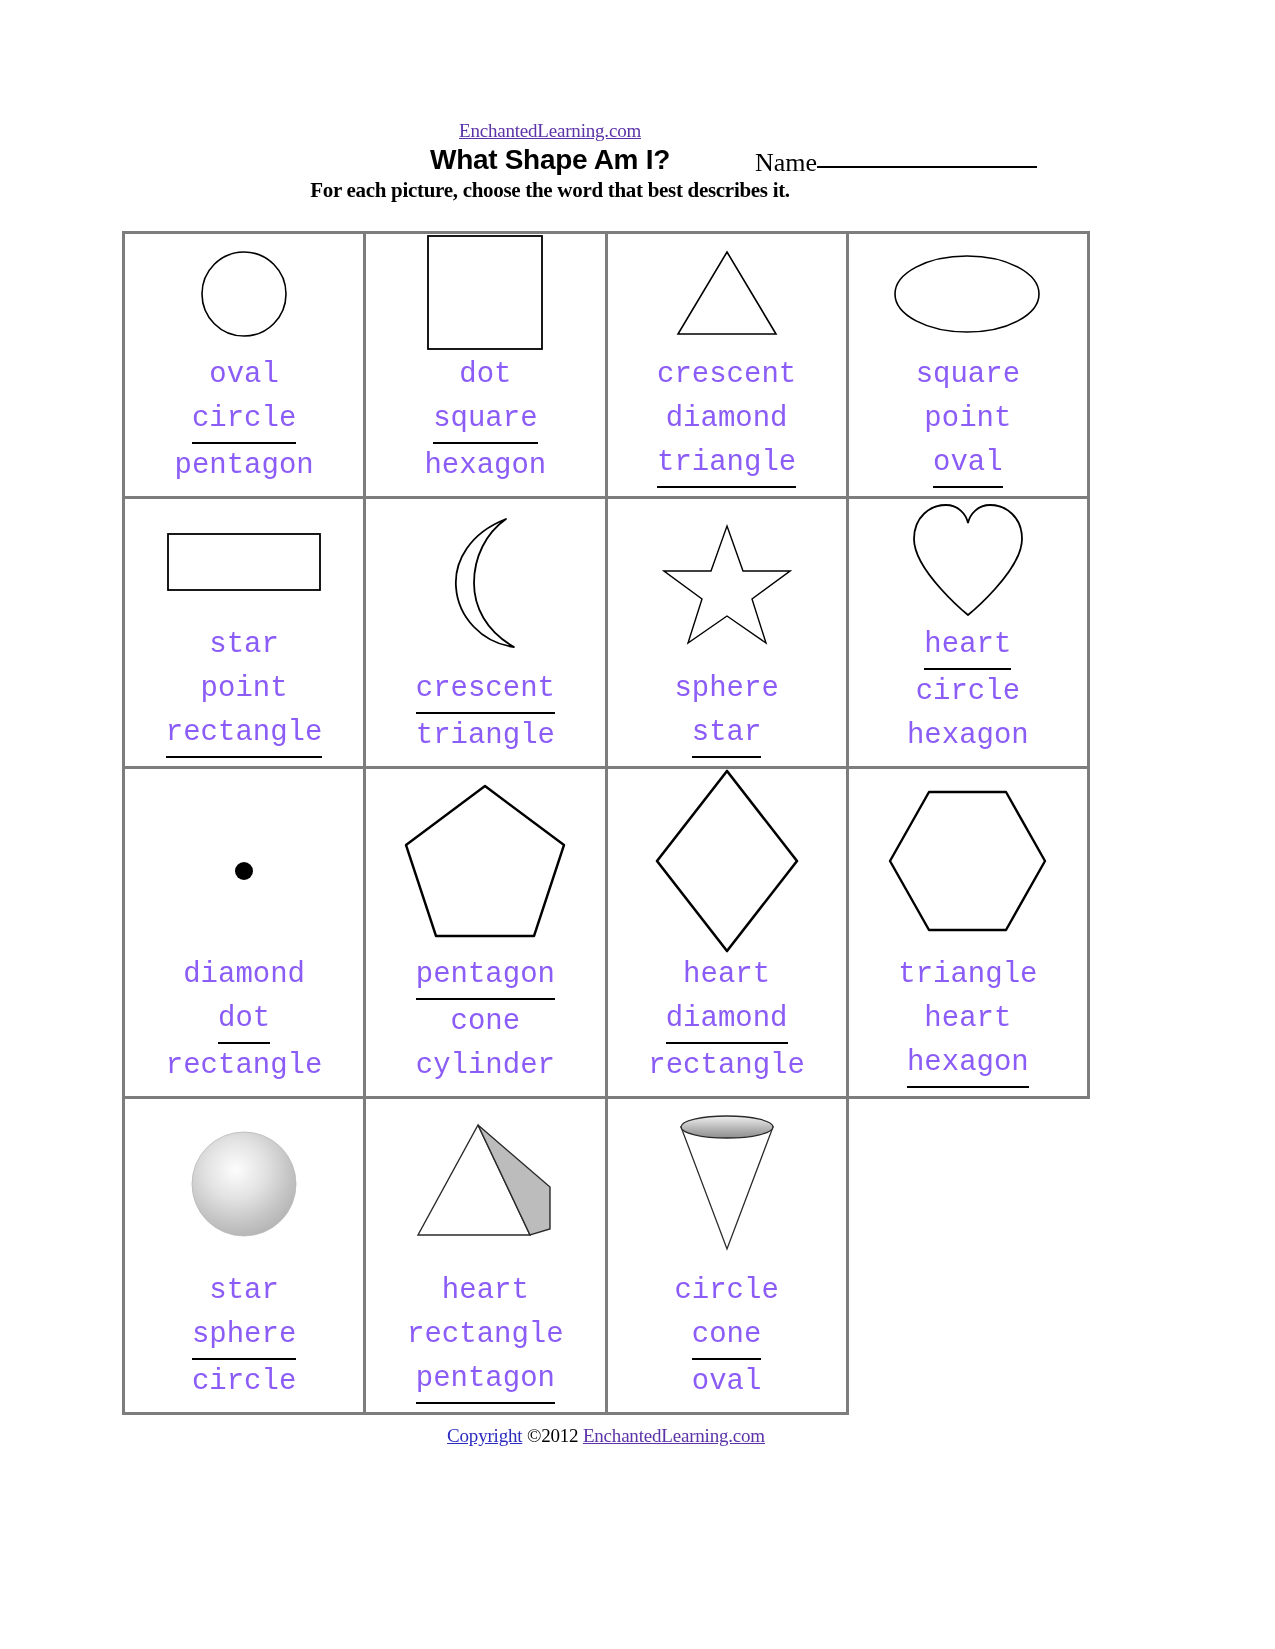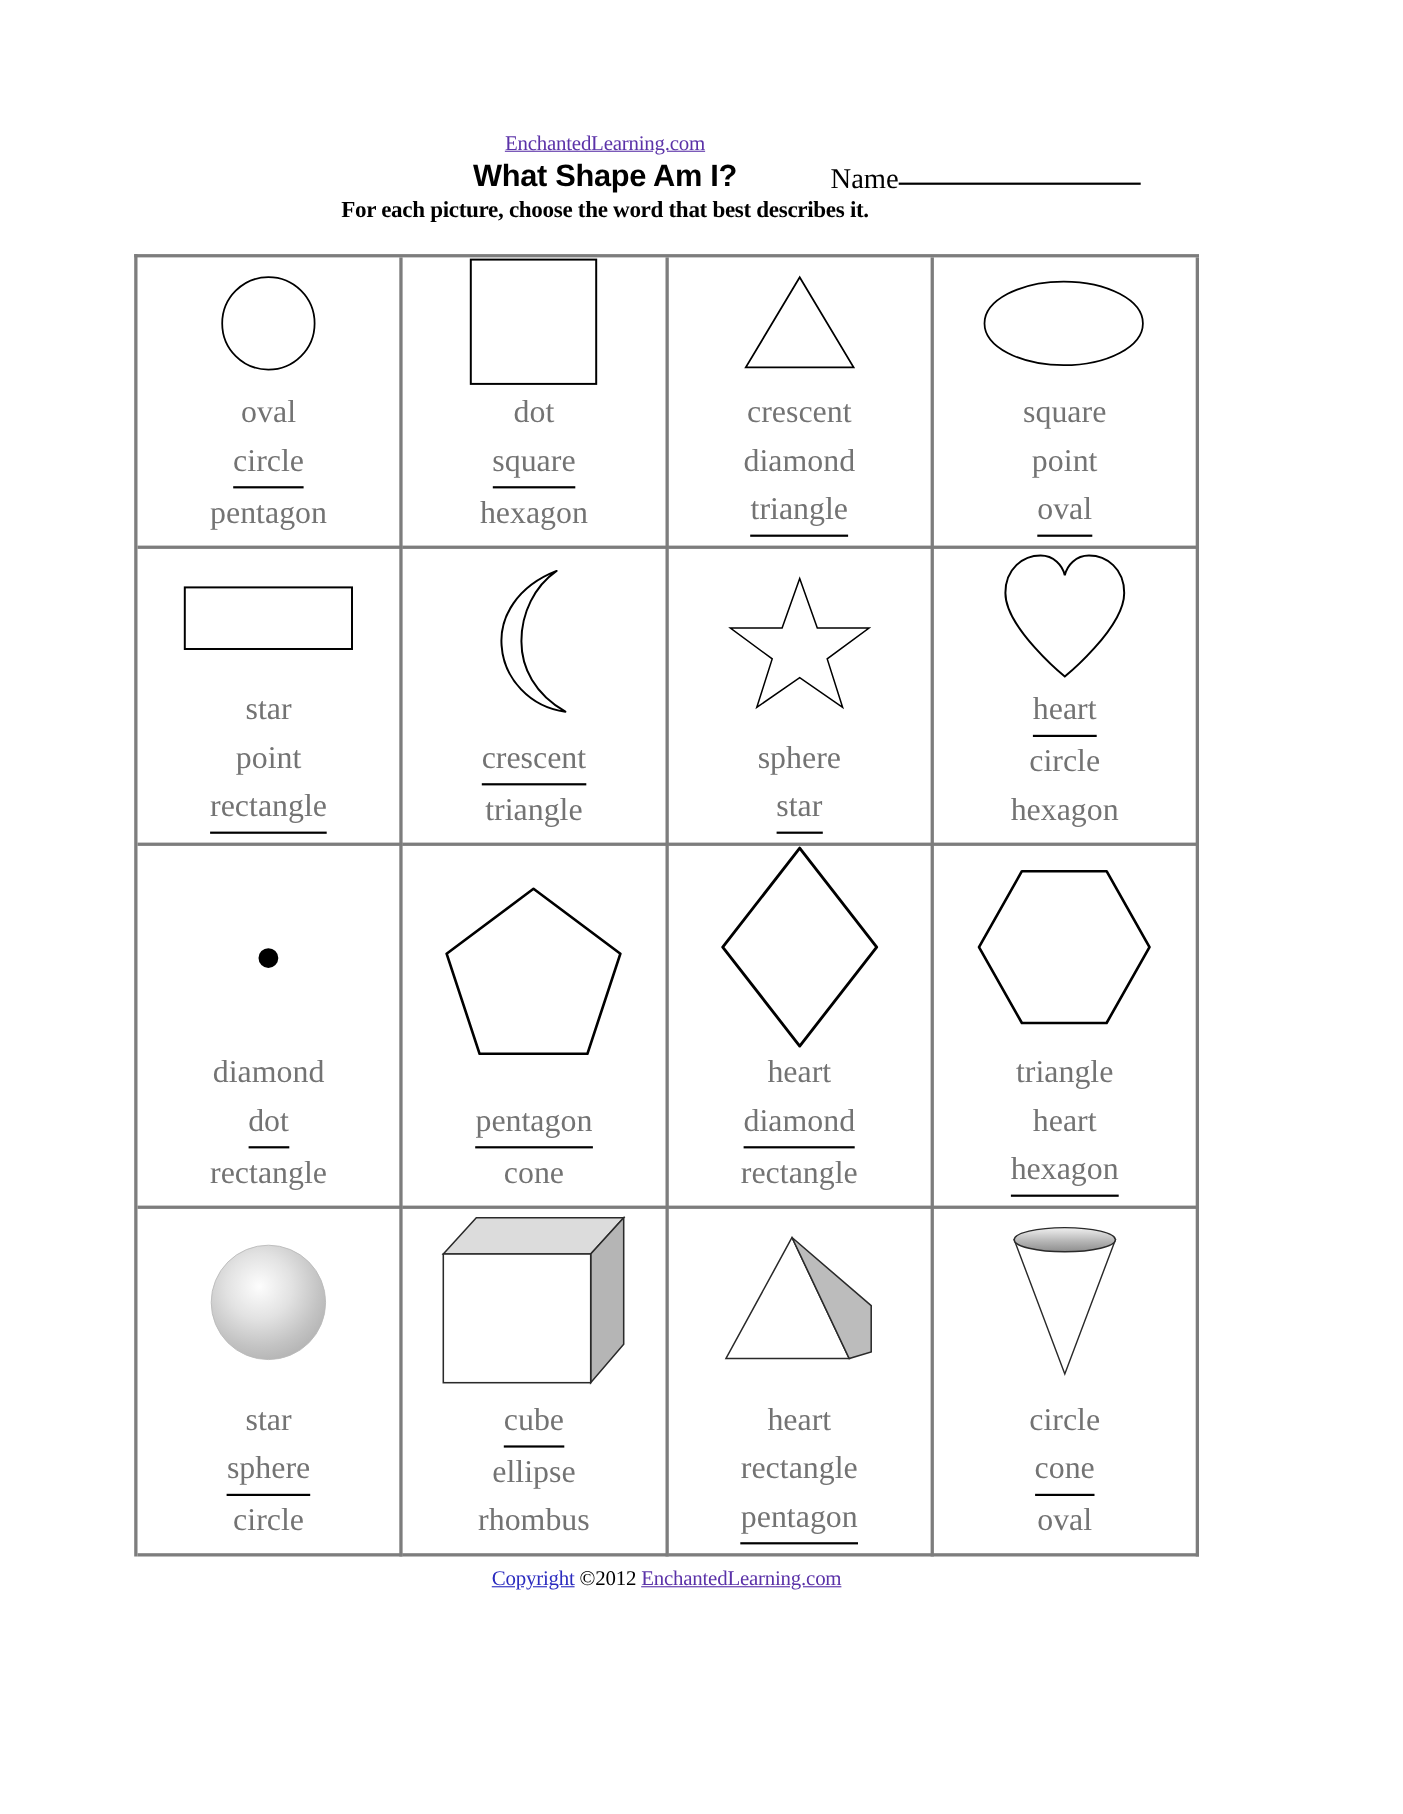--- a/index.html
+++ b/index.html
@@ -114,24 +114,24 @@
     align-items: center;
     justify-content: center;
     min-height: 0;
   }
   .options {
     flex: 0 0 auto;
     width: 100%;
     text-align: center;
   }
   .opt {
-    font-family: Liberation Serif, serif;
+    font-family: Liberation Mono, monospace;
     font-size: 29px;
     line-height: 44px;
-    color: #737373;
+    color: #8b5cf6;
     display: block;
     letter-spacing: 0px;
   }
   .opt span {
     display: inline-block;
   }
   .opt.answer span {
     border-bottom: 2px solid #000000;
     padding-bottom: 1px;
   }
@@ -289,20 +289,21 @@
 
     <div class="cell">
       <div class="figure">
         <svg width="170" height="160" viewBox="0 0 170 160">
           <polygon points="85,5 164,64 134,155 36,155 6,64" fill="none" stroke="#000" stroke-width="2.4" stroke-linejoin="round"></polygon>
         </svg>
       </div>
       <div class="options">
         <div class="opt answer"><span>pentagon</span></div>
         <div class="opt"><span>cone</span></div>
+        <div class="opt"><span>cylinder</span></div>
       </div>
     </div>
 
     <div class="cell">
       <div class="figure">
         <svg width="150" height="190" viewBox="0 0 150 190">
           <polygon points="75,5 145,95 75,185 5,95" fill="none" stroke="#000" stroke-width="2.6" stroke-linejoin="round"></polygon>
         </svg>
       </div>
       <div class="options">
@@ -339,34 +340,20 @@
           <circle cx="55" cy="55" r="52" fill="url(#sphGrad)" stroke="#b9b9b9" stroke-width="0.8"></circle>
         </svg>
       </div>
       <div class="options">
         <div class="opt"><span>star</span></div>
         <div class="opt answer"><span>sphere</span></div>
         <div class="opt"><span>circle</span></div>
       </div>
     </div>
 
-    <div class="cell">
-      <div class="figure">
-        <svg width="180" height="165" viewBox="0 0 180 165">
-          <polygon points="8,38 38,5 172,5 142,38" fill="#dcdcdc" stroke="#2a2a2a" stroke-width="1.4"></polygon>
-          <polygon points="142,38 172,5 172,120 142,155" fill="#b5b5b5" stroke="#2a2a2a" stroke-width="1.4"></polygon>
-          <rect x="8" y="38" width="134" height="117" fill="#ffffff" stroke="#2a2a2a" stroke-width="1.4"></rect>
-        </svg>
-      </div>
-      <div class="options">
-        <div class="opt answer"><span>cube</span></div>
-        <div class="opt"><span>ellipse</span></div>
-        <div class="opt"><span>rhombus</span></div>
-      </div>
-    </div>
 
     <div class="cell">
       <div class="figure">
         <svg width="150" height="130" viewBox="0 0 150 130">
           <polygon points="68,6 120,116 8,116" fill="#ffffff" stroke="#2a2a2a" stroke-width="1.4"></polygon>
           <polygon points="68,6 140,68 140,110 120,116" fill="#bcbcbc" stroke="#2a2a2a" stroke-width="1.4"></polygon>
         </svg>
       </div>
       <div class="options">
         <div class="opt"><span>heart</span></div>

